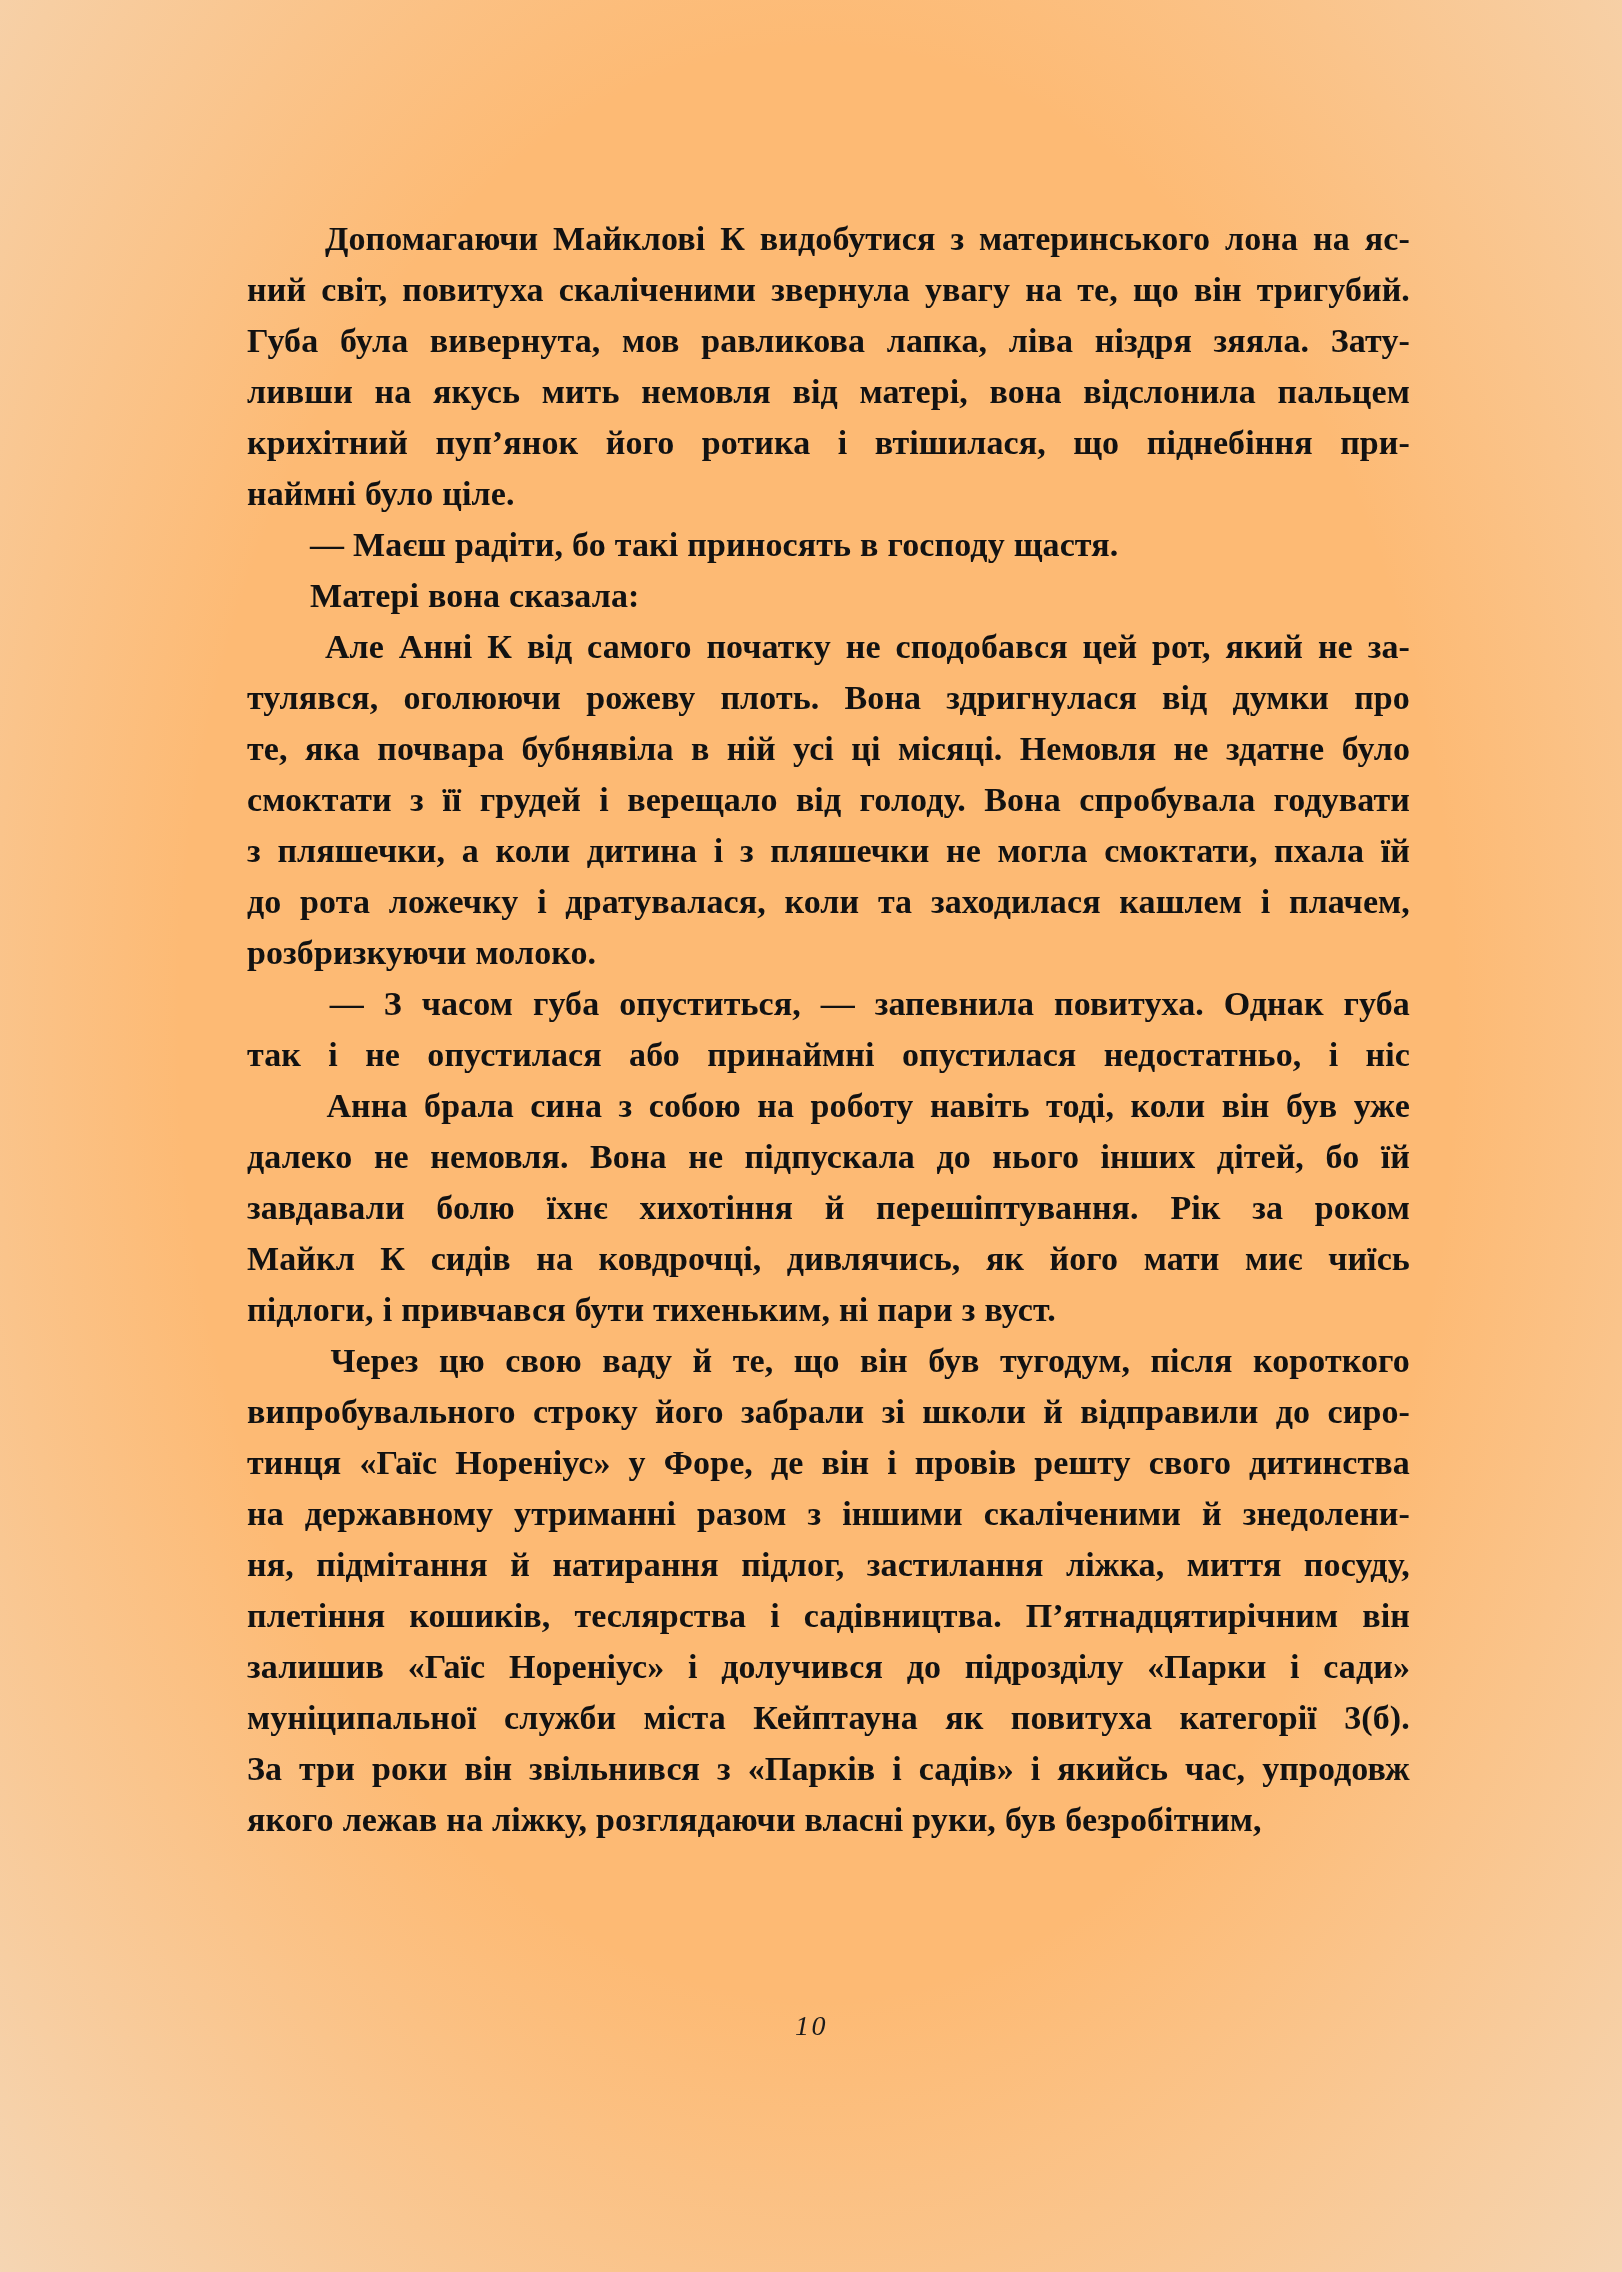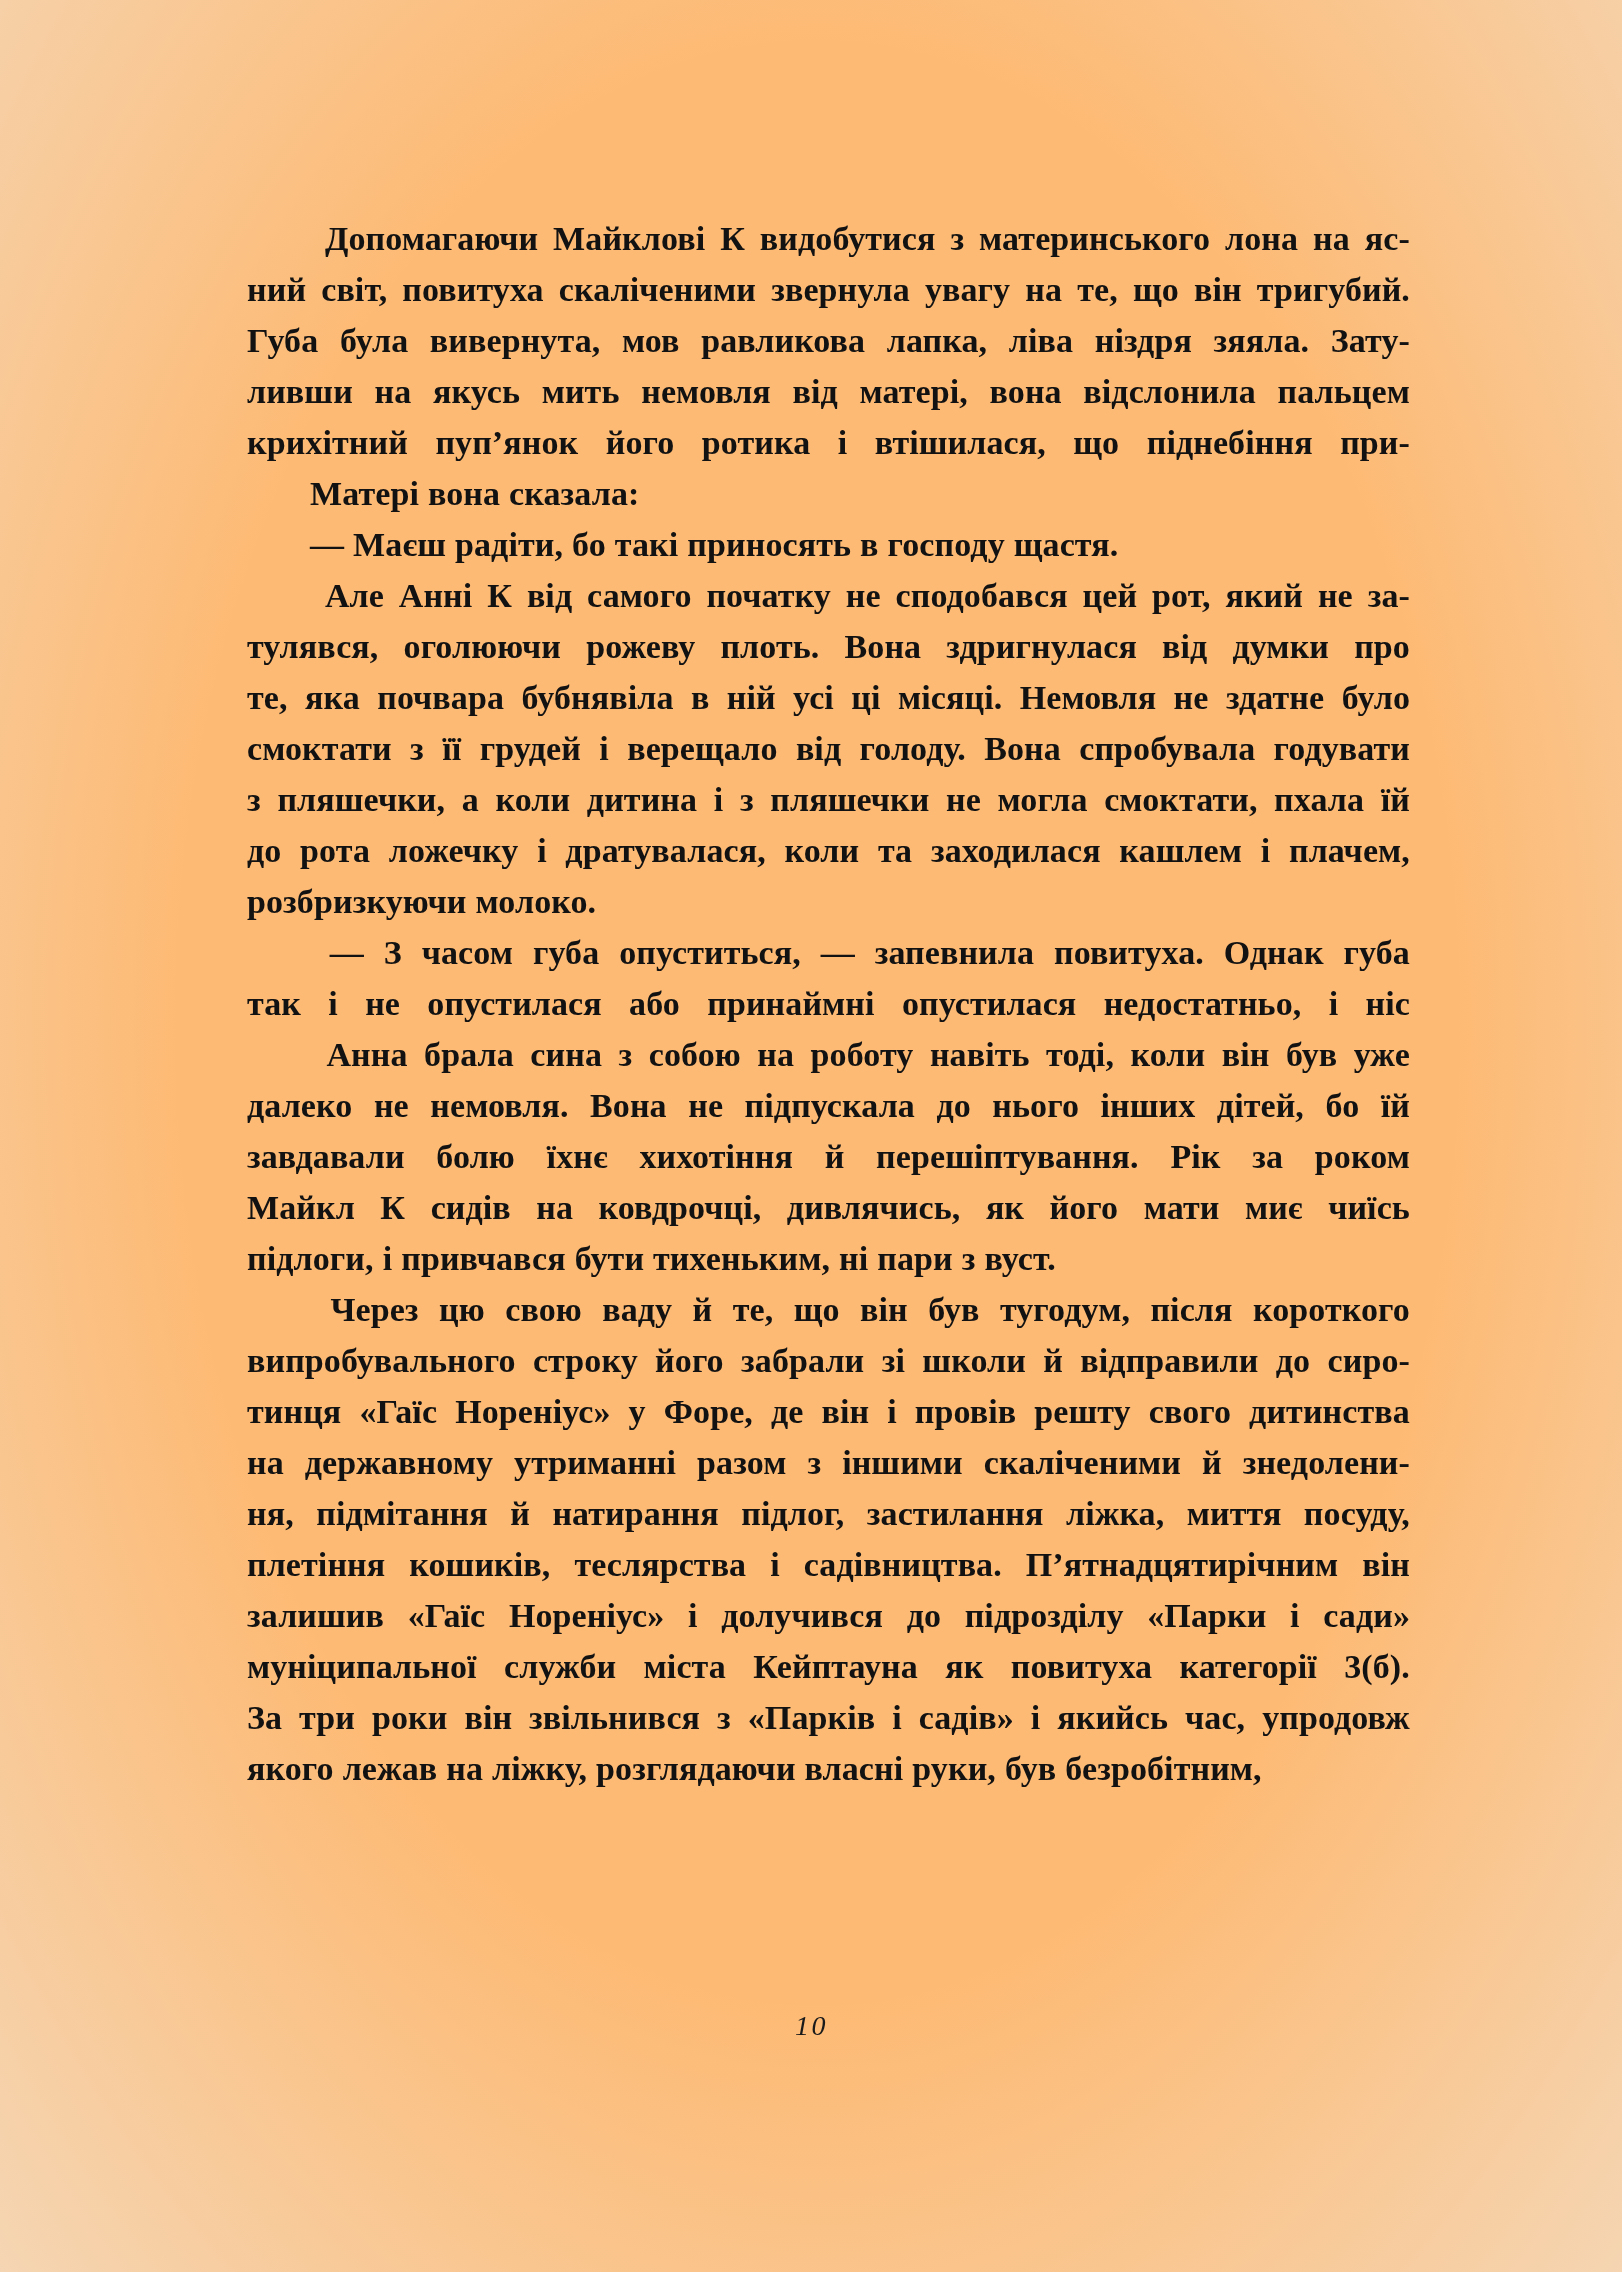--- a/index.html
+++ b/index.html
@@ -147,26 +147,27 @@
           <span>крихітний</span>
           <span>пуп’янок</span>
           <span>його</span>
           <span>ротика</span>
           <span>і</span>
           <span>втішилася,</span>
           <span>що</span>
           <span>піднебіння</span>
           <span>при-</span>
         </span>
+        <span class="line">наймні було ціле.</span>
+      </p>
+      <p class="para">
+        <span class="line"><span class="indent"></span>— Маєш радіти, бо такі приносять в господу щастя.</span>
       </p>
       <p class="para">
         <span class="line"><span class="indent"></span>Матері вона сказала:</span>
-      </p>
-      <p class="para">
-        <span class="line"><span class="indent"></span>— Маєш радіти, бо такі приносять в господу щастя.</span>
       </p>
       <p class="para">
         <span class="line justify">
           <span class="indent"></span>
           <span>Але</span>
           <span>Анні</span>
           <span>К</span>
           <span>від</span>
           <span>самого</span>
           <span>початку</span>

